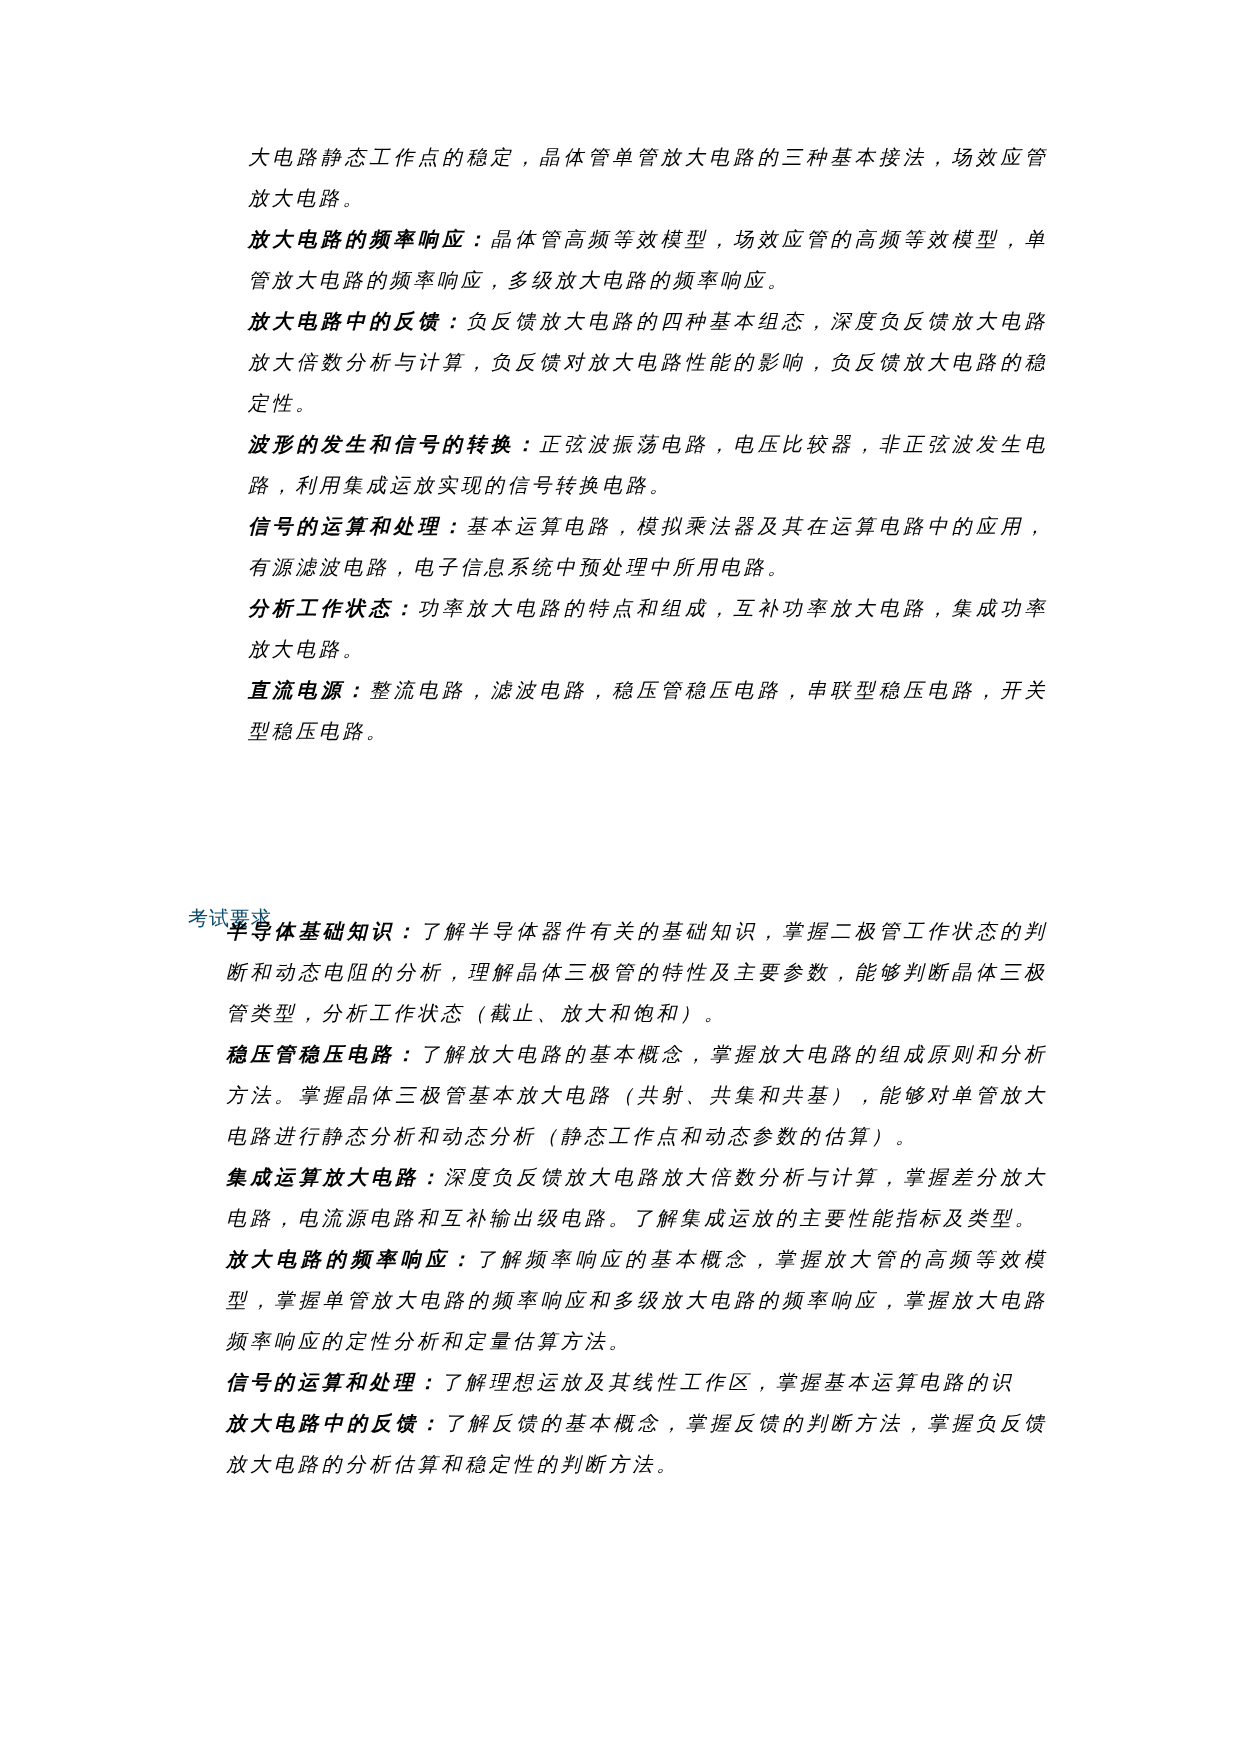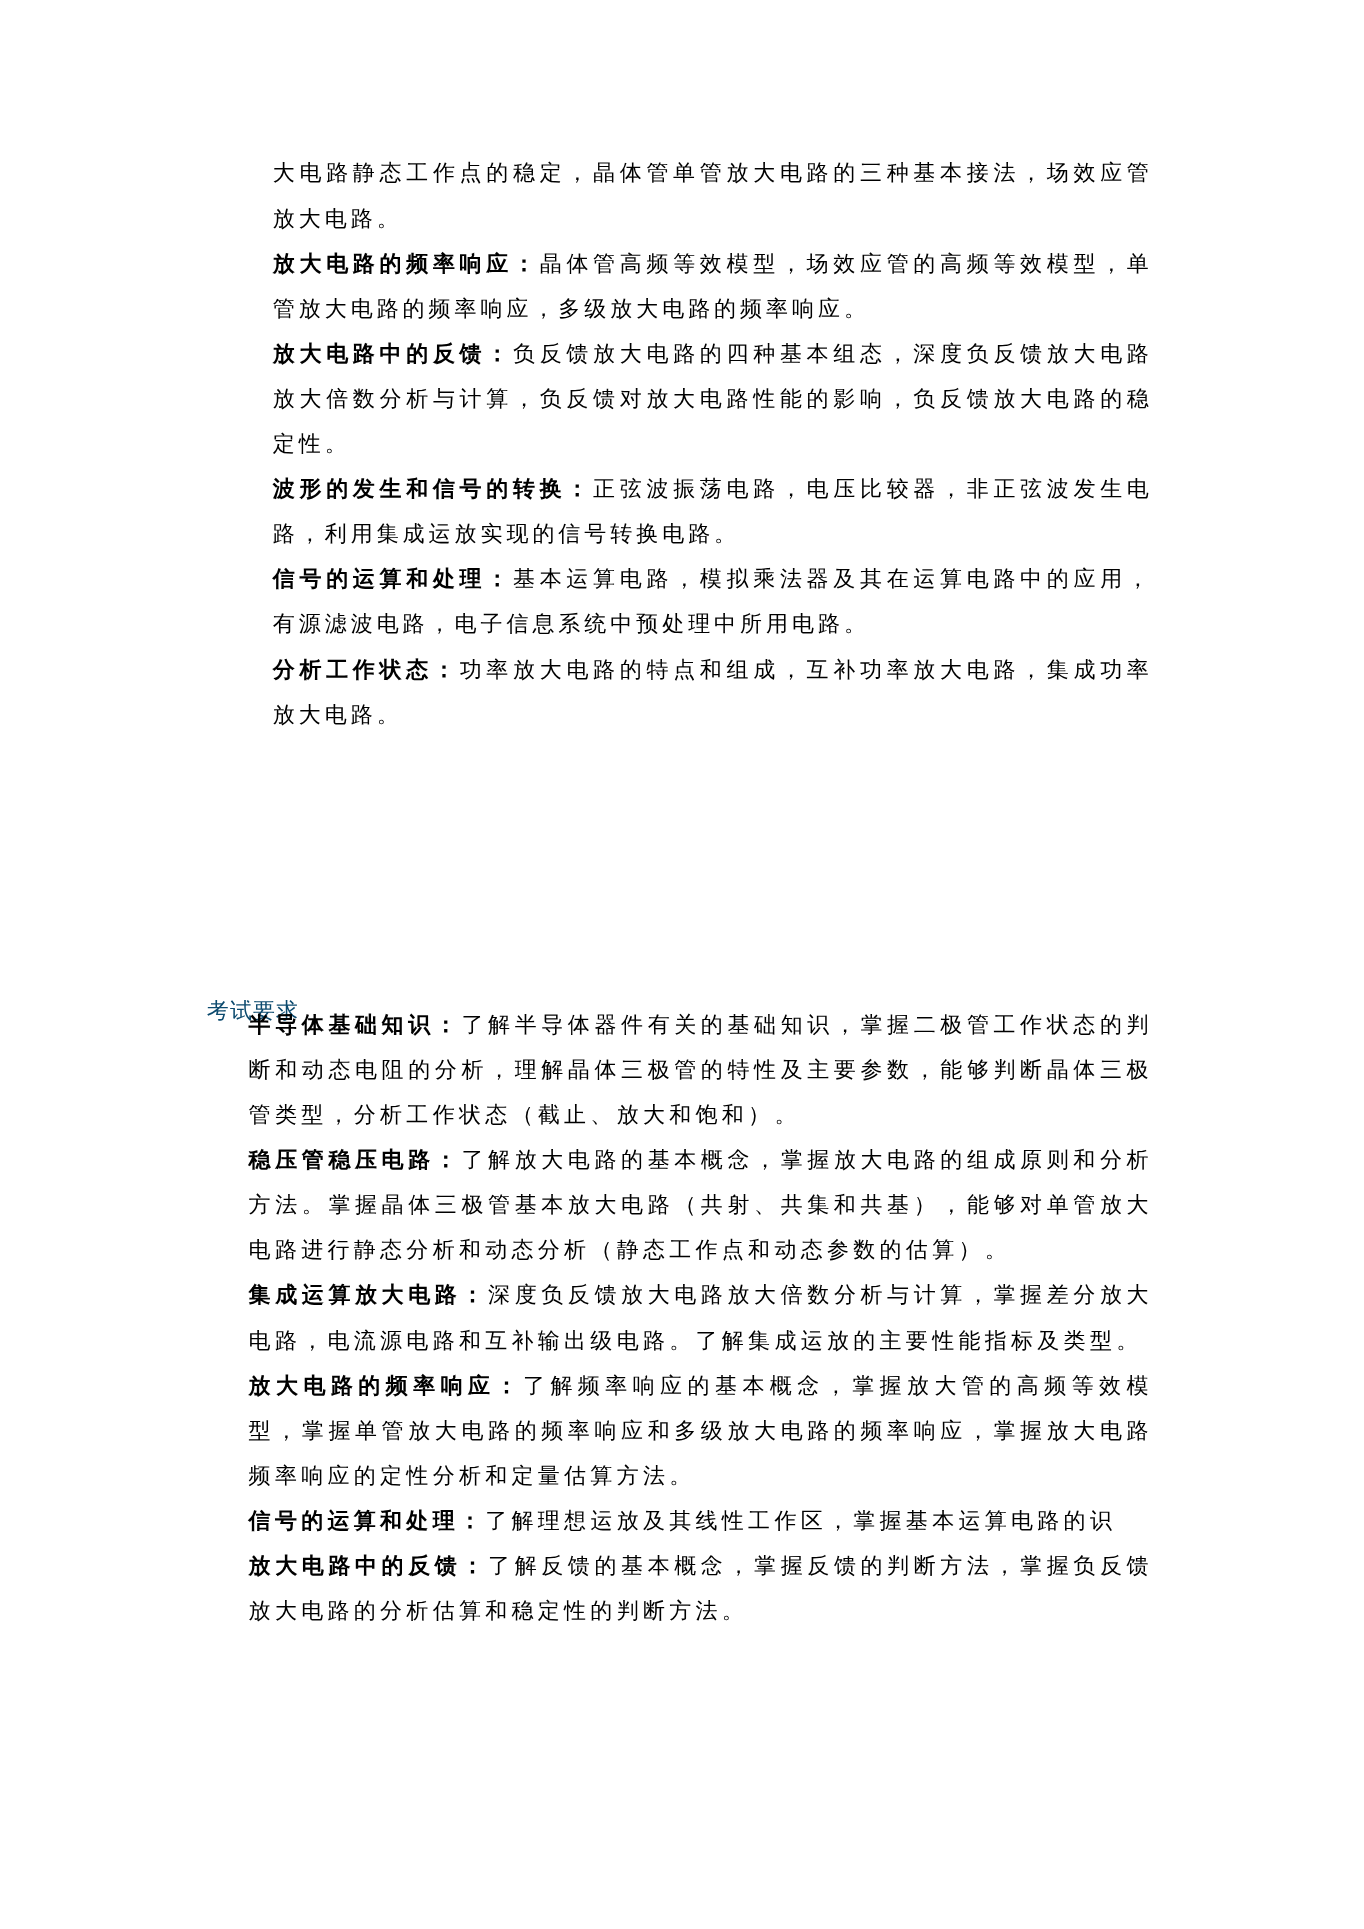--- a/index.html
+++ b/index.html
@@ -2,21 +2,21 @@
 <html><head>
 <meta charset="utf-8">
 <style>
   html, body { margin: 0; padding: 0; background: #ffffff; }
   body {
     width: 1240px; height: 1754px; position: relative; overflow: hidden;
     font-family: "DejaVu Serif", "Liberation Serif", serif;
     color: #000000;
   }
   .page { position: absolute; left: 0; top: 0; width: 1240px; height: 1754px; }
-  .section { position: absolute; }
+  .section { position: absolute; font-style: italic; }
   .sec-content { left: 248px; top: 137px; width: 800px; }
   .sec-req { left: 226px; top: 911px; width: 822px; }
   .para {
     font-size: 20px;
     line-height: 41px;
     letter-spacing: 3.6px;
     margin: 0;
     text-align: justify;
     text-align-last: left;
     word-break: break-all;
@@ -41,20 +41,21 @@
     <p class="para"><span class="term">放大电路的频率响应：</span><span>晶体管高频等效模型，场效应管的高频等效模型，单管放大电路的频率响应，多级放大电路的频率响应。</span></p>
 
     <p class="para"><span class="term">放大电路中的反馈：</span><span>负反馈放大电路的四种基本组态，深度负反馈放大电路放大倍数分析与计算，负反馈对放大电路性能的影响，负反馈放大电路的稳定性。</span></p>
 
     <p class="para"><span class="term">波形的发生和信号的转换：</span><span>正弦波振荡电路，电压比较器，非正弦波发生电路，利用集成运放实现的信号转换电路。</span></p>
 
     <p class="para"><span class="term">信号的运算和处理：</span><span>基本运算电路，模拟乘法器及其在运算电路中的应用，有源滤波电路，电子信息系统中预处理中所用电路。</span></p>
 
     <p class="para"><span class="term">分析工作状态：</span><span>功率放大电路的特点和组成，互补功率放大电路，集成功率放大电路。</span></p>
 
+    <p class="para"><span class="term">直流电源：</span><span>整流电路，滤波电路，稳压管稳压电路，串联型稳压电路，开关型稳压电路。</span></p>
   </div>
 
   <h2 class="heading" style="color:#0c4a6e;">考试要求</h2>
 
   <div class="section sec-req">
     <p class="para"><span class="term">半导体基础知识：</span><span>了解半导体器件有关的基础知识，掌握二极管工作状态的判断和动态电阻的分析，理解晶体三极管的特性及主要参数，能够判断晶体三极管类型，分析工作状态（截止、放大和饱和）。</span></p>
 
     <p class="para"><span class="term">稳压管稳压电路：</span><span>了解放大电路的基本概念，掌握放大电路的组成原则和分析方法。掌握晶体三极管基本放大电路（共射、共集和共基），能够对单管放大电路进行静态分析和动态分析（静态工作点和动态参数的估算）。</span></p>
 
     <p class="para"><span class="term">集成运算放大电路：</span><span>深度负反馈放大电路放大倍数分析与计算，掌握差分放大电路，电流源电路和互补输出级电路。了解集成运放的主要性能指标及类型。</span></p>

